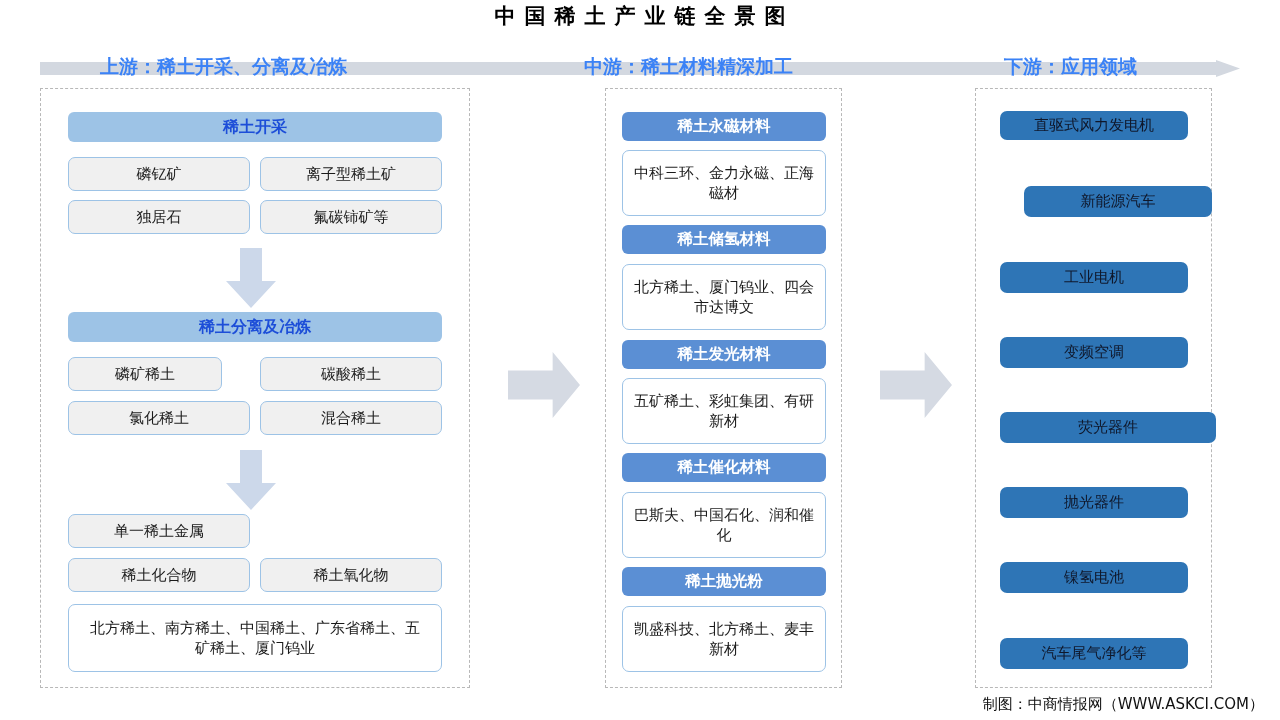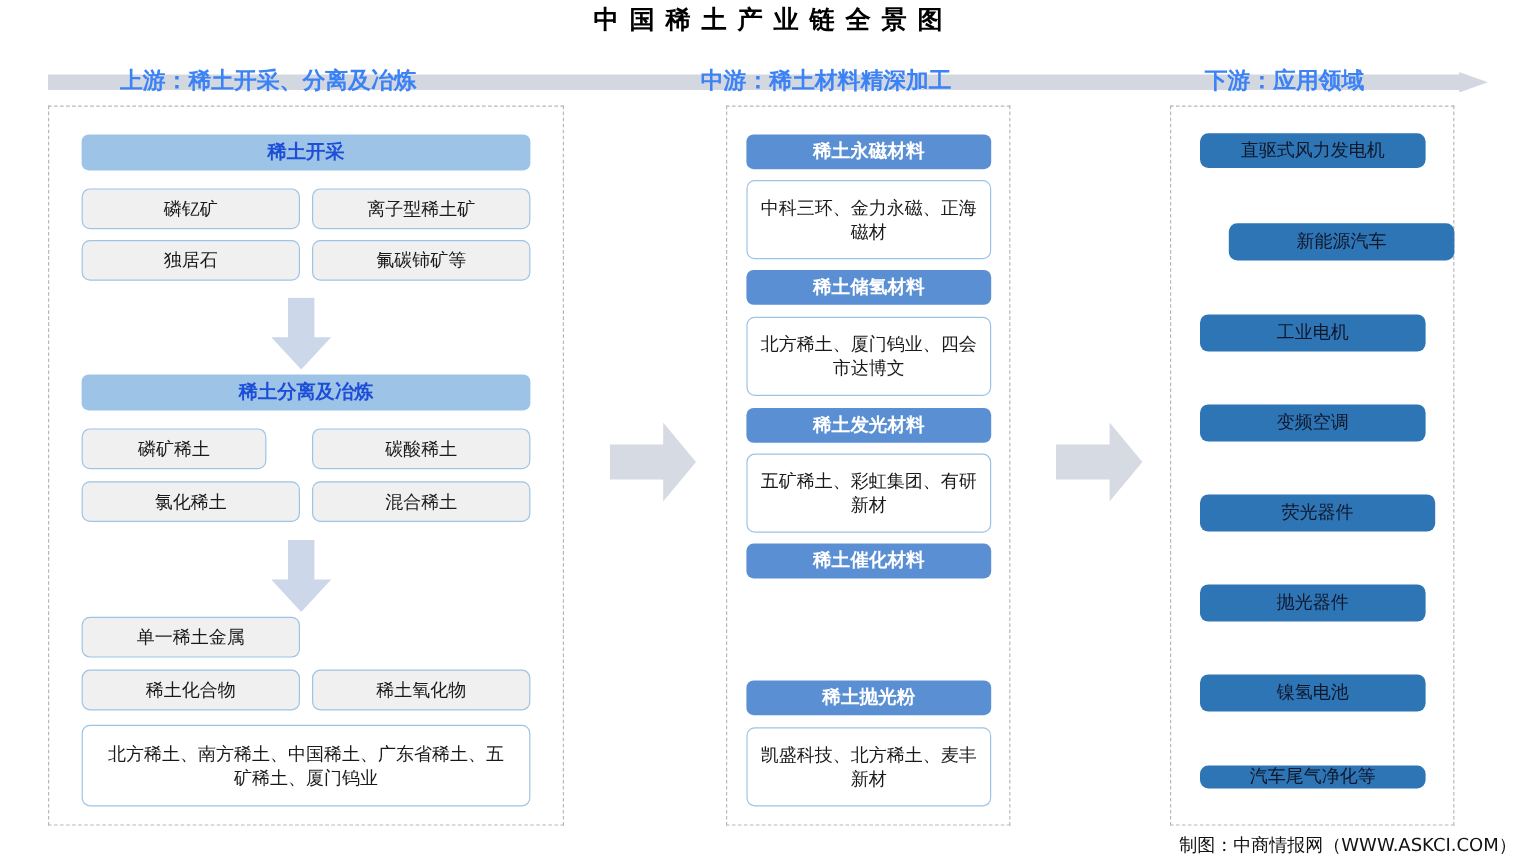--- a/index.html
+++ b/index.html
@@ -150,30 +150,31 @@
   <div class="box hdr-mid" style="left:622px; top:112px; width:204px; height:29px;">稀土永磁材料</div>
   <div class="box cell-white" style="left:622px; top:150px; width:204px; height:66px; padding:0 10px;">中科三环、金力永磁、正海磁材</div>
 
   <div class="box hdr-mid" style="left:622px; top:225px; width:204px; height:29px;">稀土储氢材料</div>
   <div class="box cell-white" style="left:622px; top:264px; width:204px; height:66px; padding:0 10px;">北方稀土、厦门钨业、四会市达博文</div>
 
   <div class="box hdr-mid" style="left:622px; top:340px; width:204px; height:29px;">稀土发光材料</div>
   <div class="box cell-white" style="left:622px; top:378px; width:204px; height:66px; padding:0 10px;">五矿稀土、彩虹集团、有研新材</div>
 
   <div class="box hdr-mid" style="left:622px; top:453px; width:204px; height:29px;">稀土催化材料</div>
+  <div class="box cell-white" style="left:622px; top:492px; width:204px; height:66px; padding:0 10px;">巴斯夫、中国石化、润和催化</div>
 
   <div class="box hdr-mid" style="left:622px; top:567px; width:204px; height:29px;">稀土抛光粉</div>
   <div class="box cell-white" style="left:622px; top:606px; width:204px; height:66px; padding:17px 10px;">凯盛科技、北方稀土、麦丰新材</div>
 
   <div class="arrow-right" style="left:880px; top:352px; width:72px; height:66px;"></div>
 
   <div class="box btn-down" style="left:1000px; top:111px; width:188px; height:29px;">直驱式风力发电机</div>
   <div class="box btn-down" style="left:1000px; top:186px; width:188px; height:31px;margin-left:24px;">新能源汽车</div>
   <div class="box btn-down" style="left:1000px; top:262px; width:188px; height:31px;">工业电机</div>
   <div class="box btn-down" style="left:1000px; top:337px; width:188px; height:31px;">变频空调</div>
-  <div class="box btn-down" style="left:1000px; top:412px; width:196px; height:31px;">荧光器件</div>
+  <div class="box btn-down" style="left:1000px; top:412px; width:216px; height:31px;">荧光器件</div>
   <div class="box btn-down" style="left:1000px; top:487px; width:188px; height:31px;">抛光器件</div>
   <div class="box btn-down" style="left:1000px; top:562px; width:188px; height:31px;">镍氢电池</div>
-  <div class="box btn-down" style="left:1000px; top:638px; width:188px; height:19px;">汽车尾气净化等</div>
+  <div class="box btn-down" style="left:1000px; top:638px; width:188px; height:31px;">汽车尾气净化等</div>
 
   <div class="footer">制图：中商情报网（WWW.ASKCI.COM）</div>
 
 </div>
 
 </body></html>

